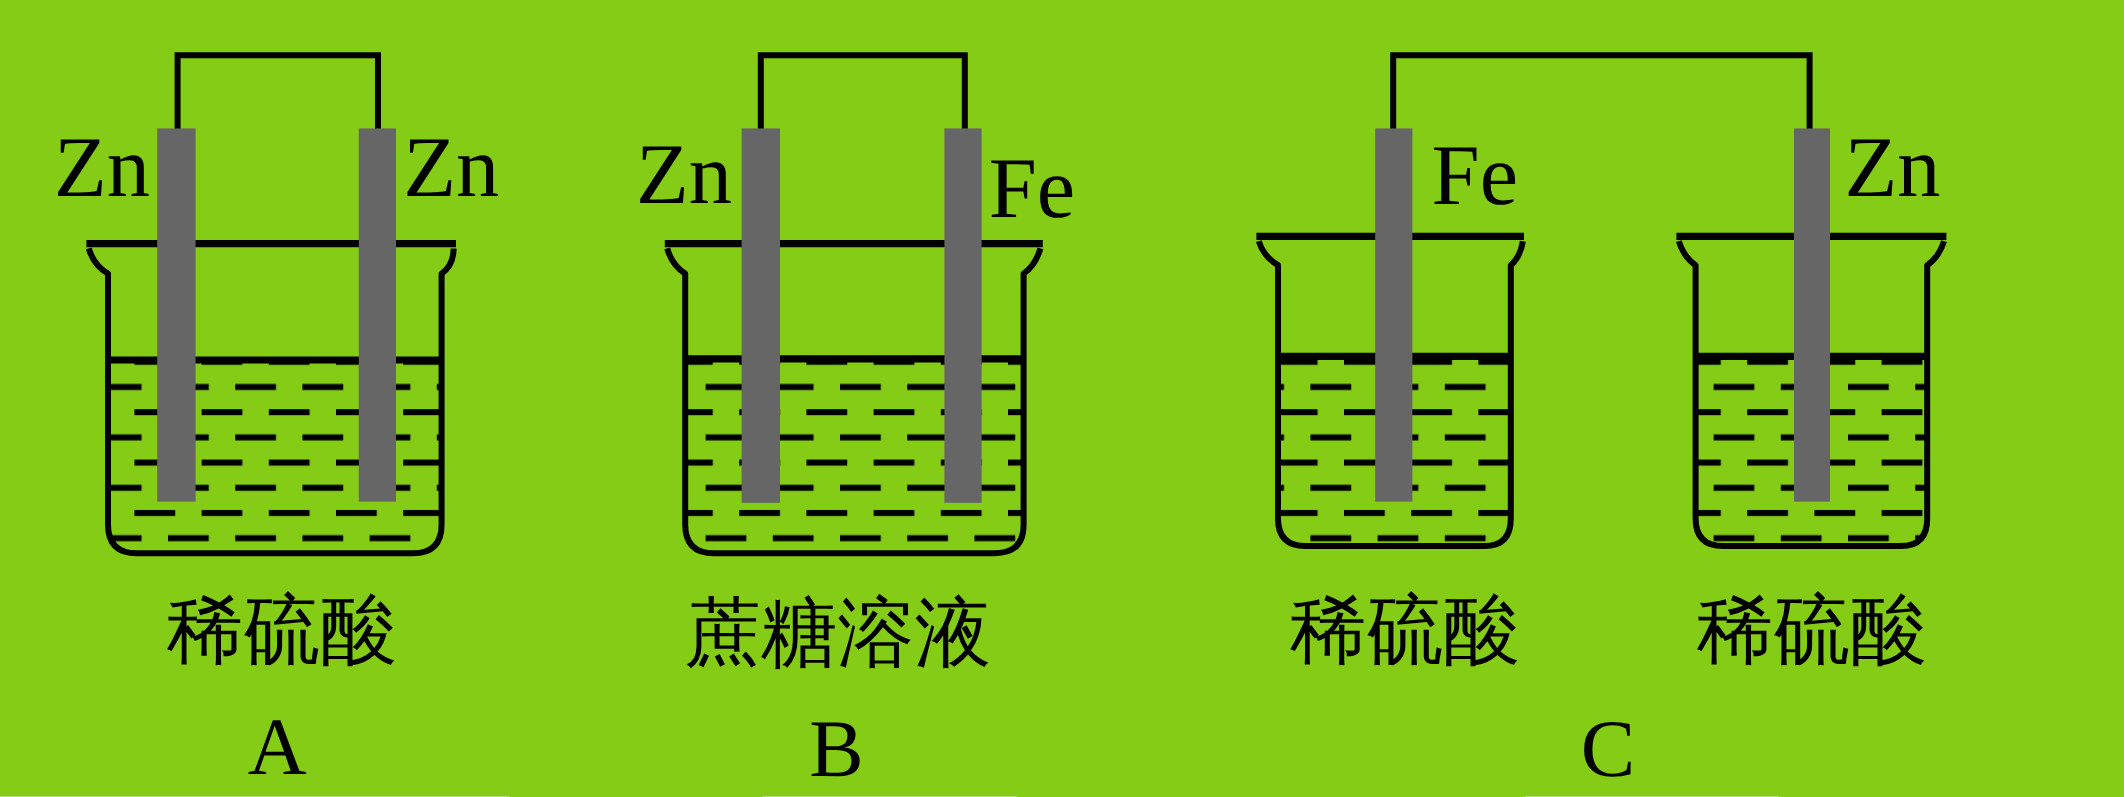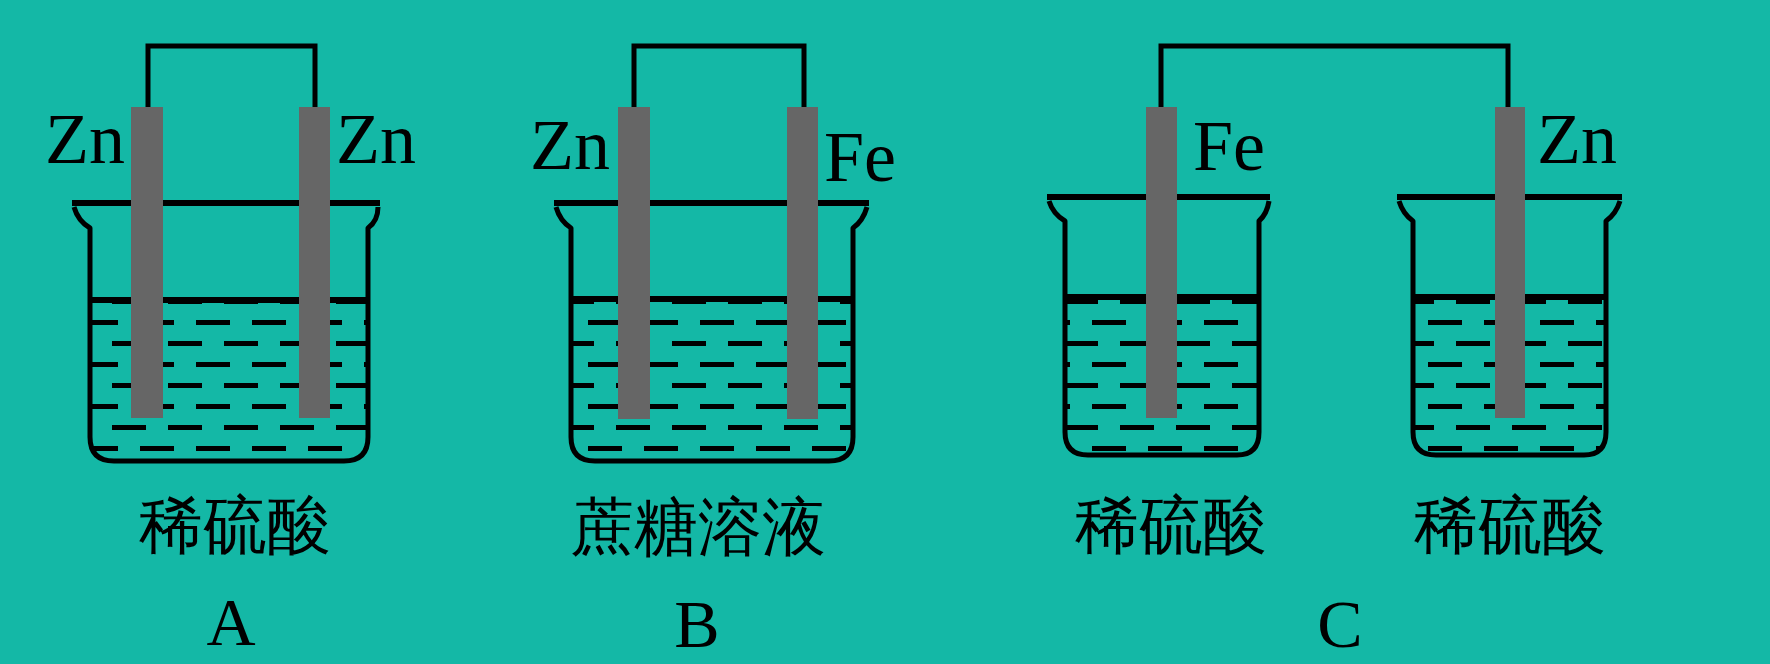--- a/index.html
+++ b/index.html
@@ -4,21 +4,21 @@
 <style>
   html, body {
     margin: 0;
     padding: 0;
     background: #ffffff;
   }
   .stage {
     position: relative;
     width: 1770px;
     height: 664px;
-    background: #14b8a6;
+    background: #84cc16;
     overflow: hidden;
   }
   svg { display: block; }
   .outline {
     fill: none;
     stroke: #000000;
     stroke-width: 5;
     stroke-linejoin: round;
   }
   .rim {

